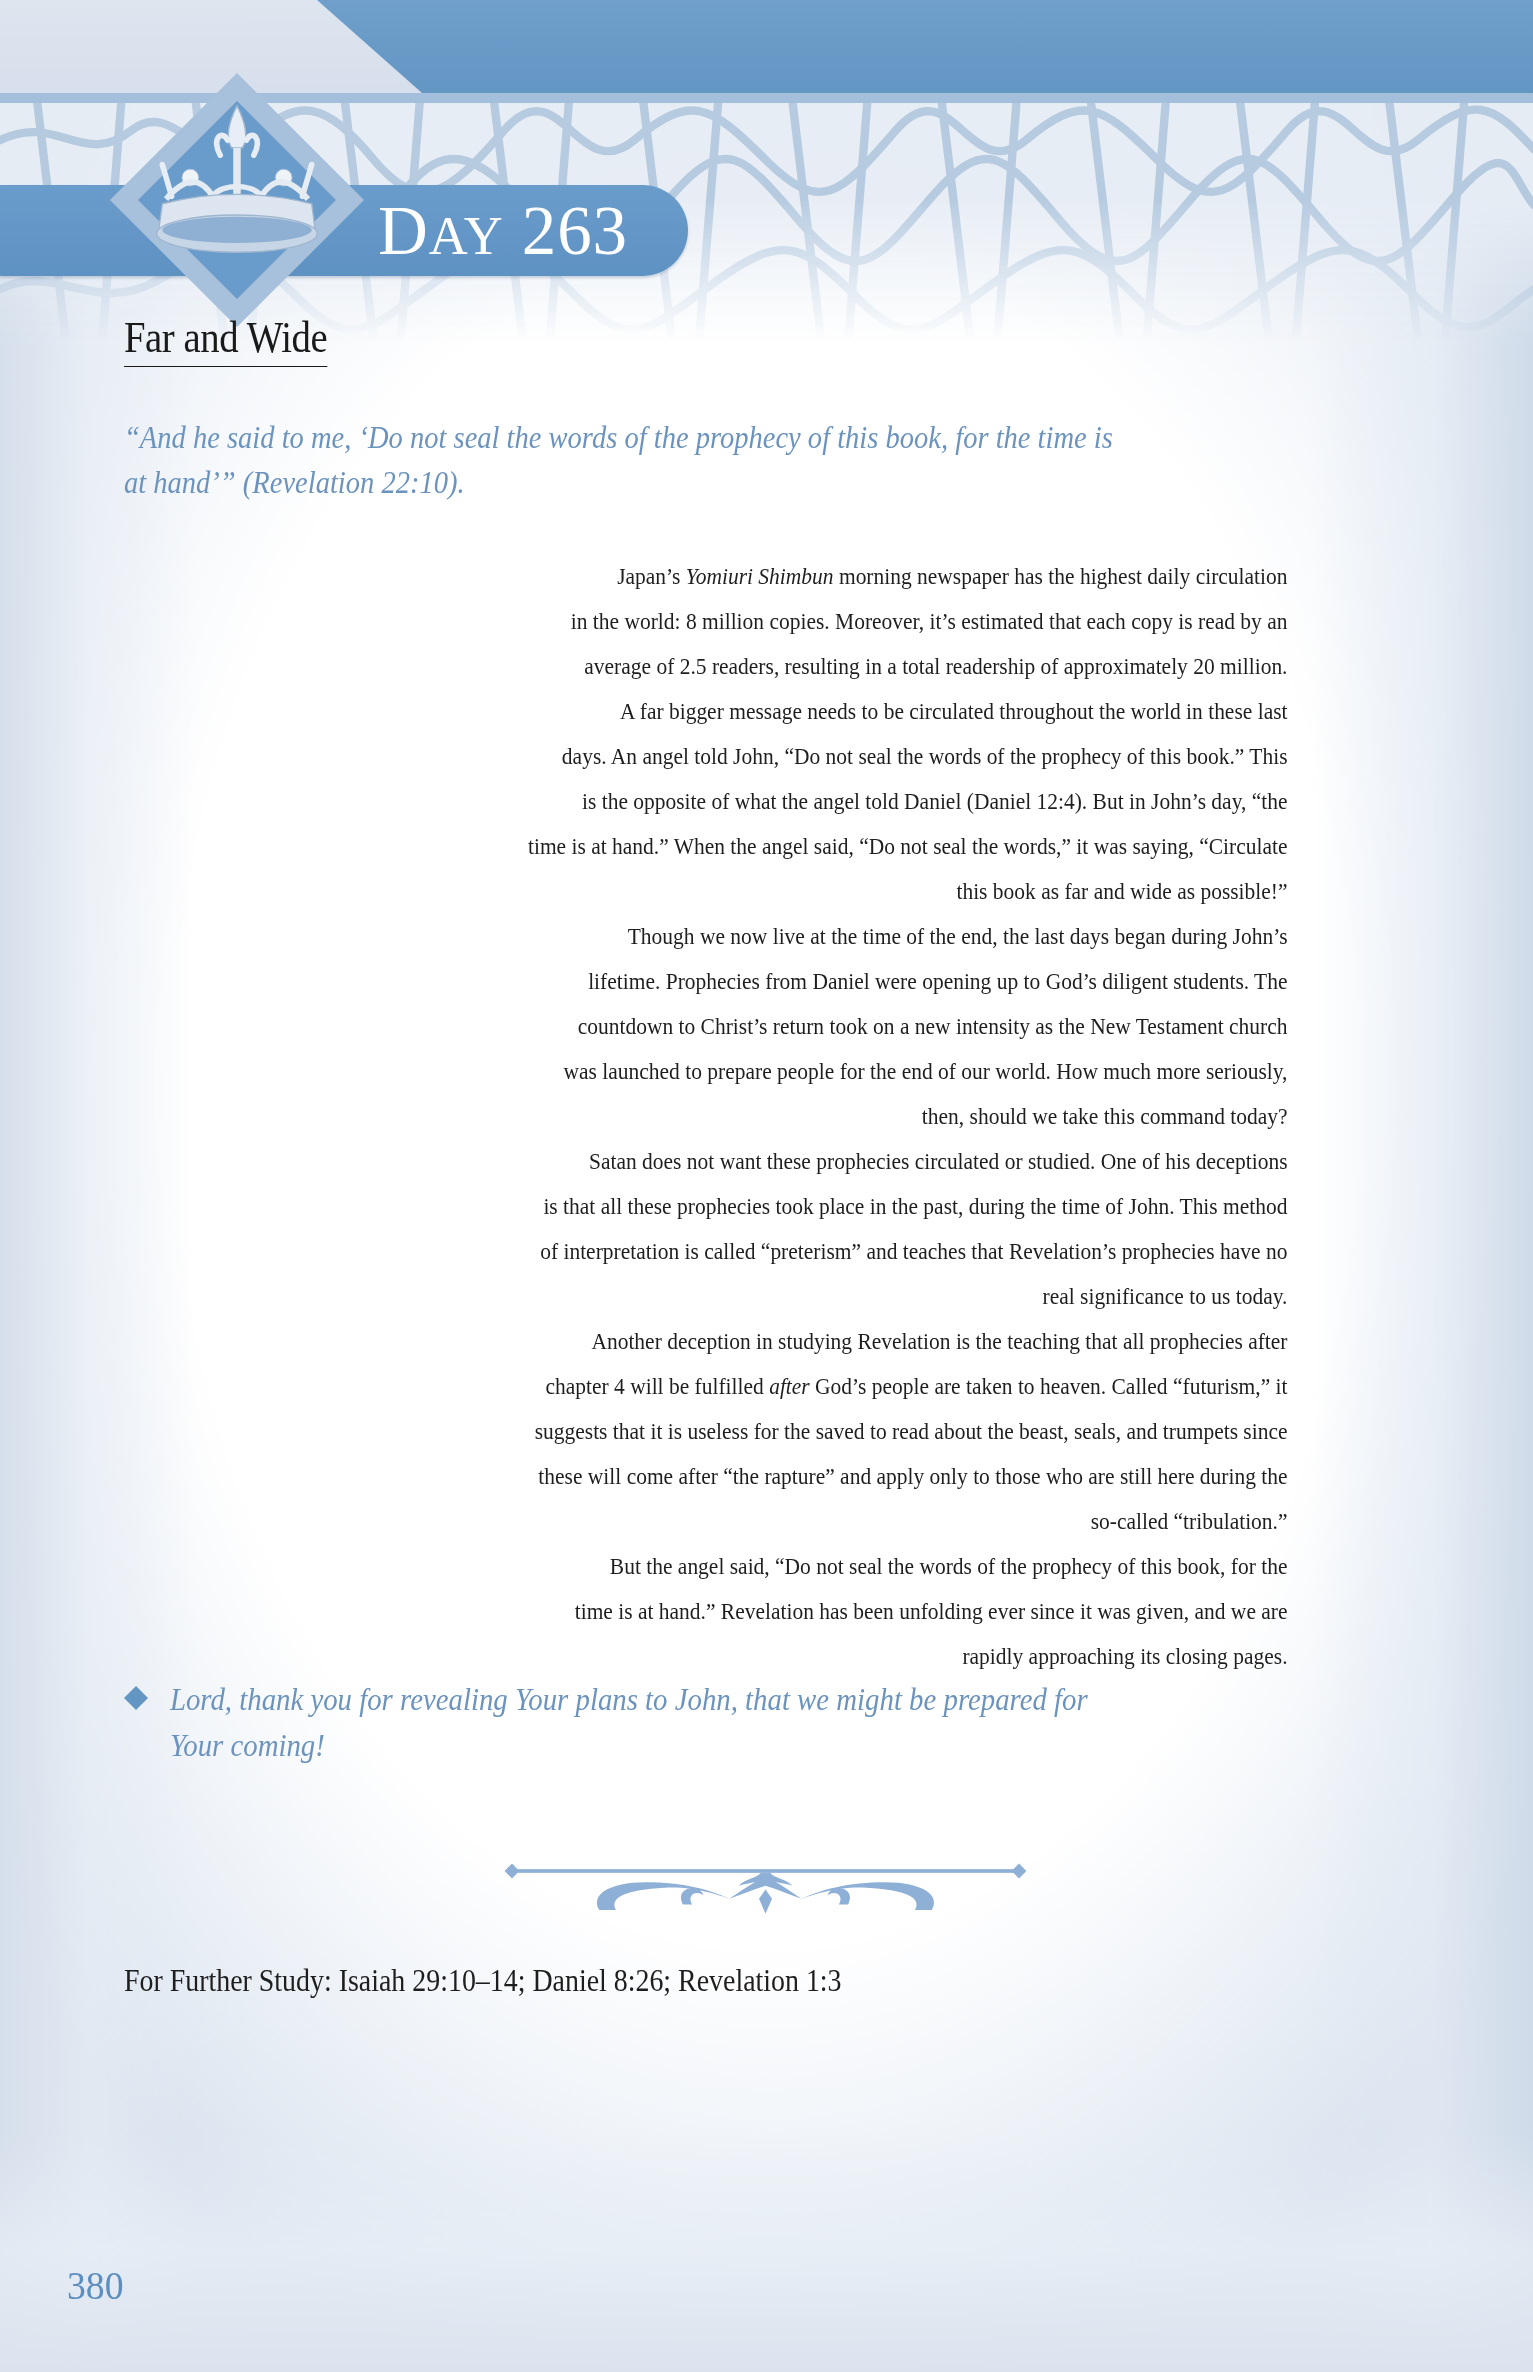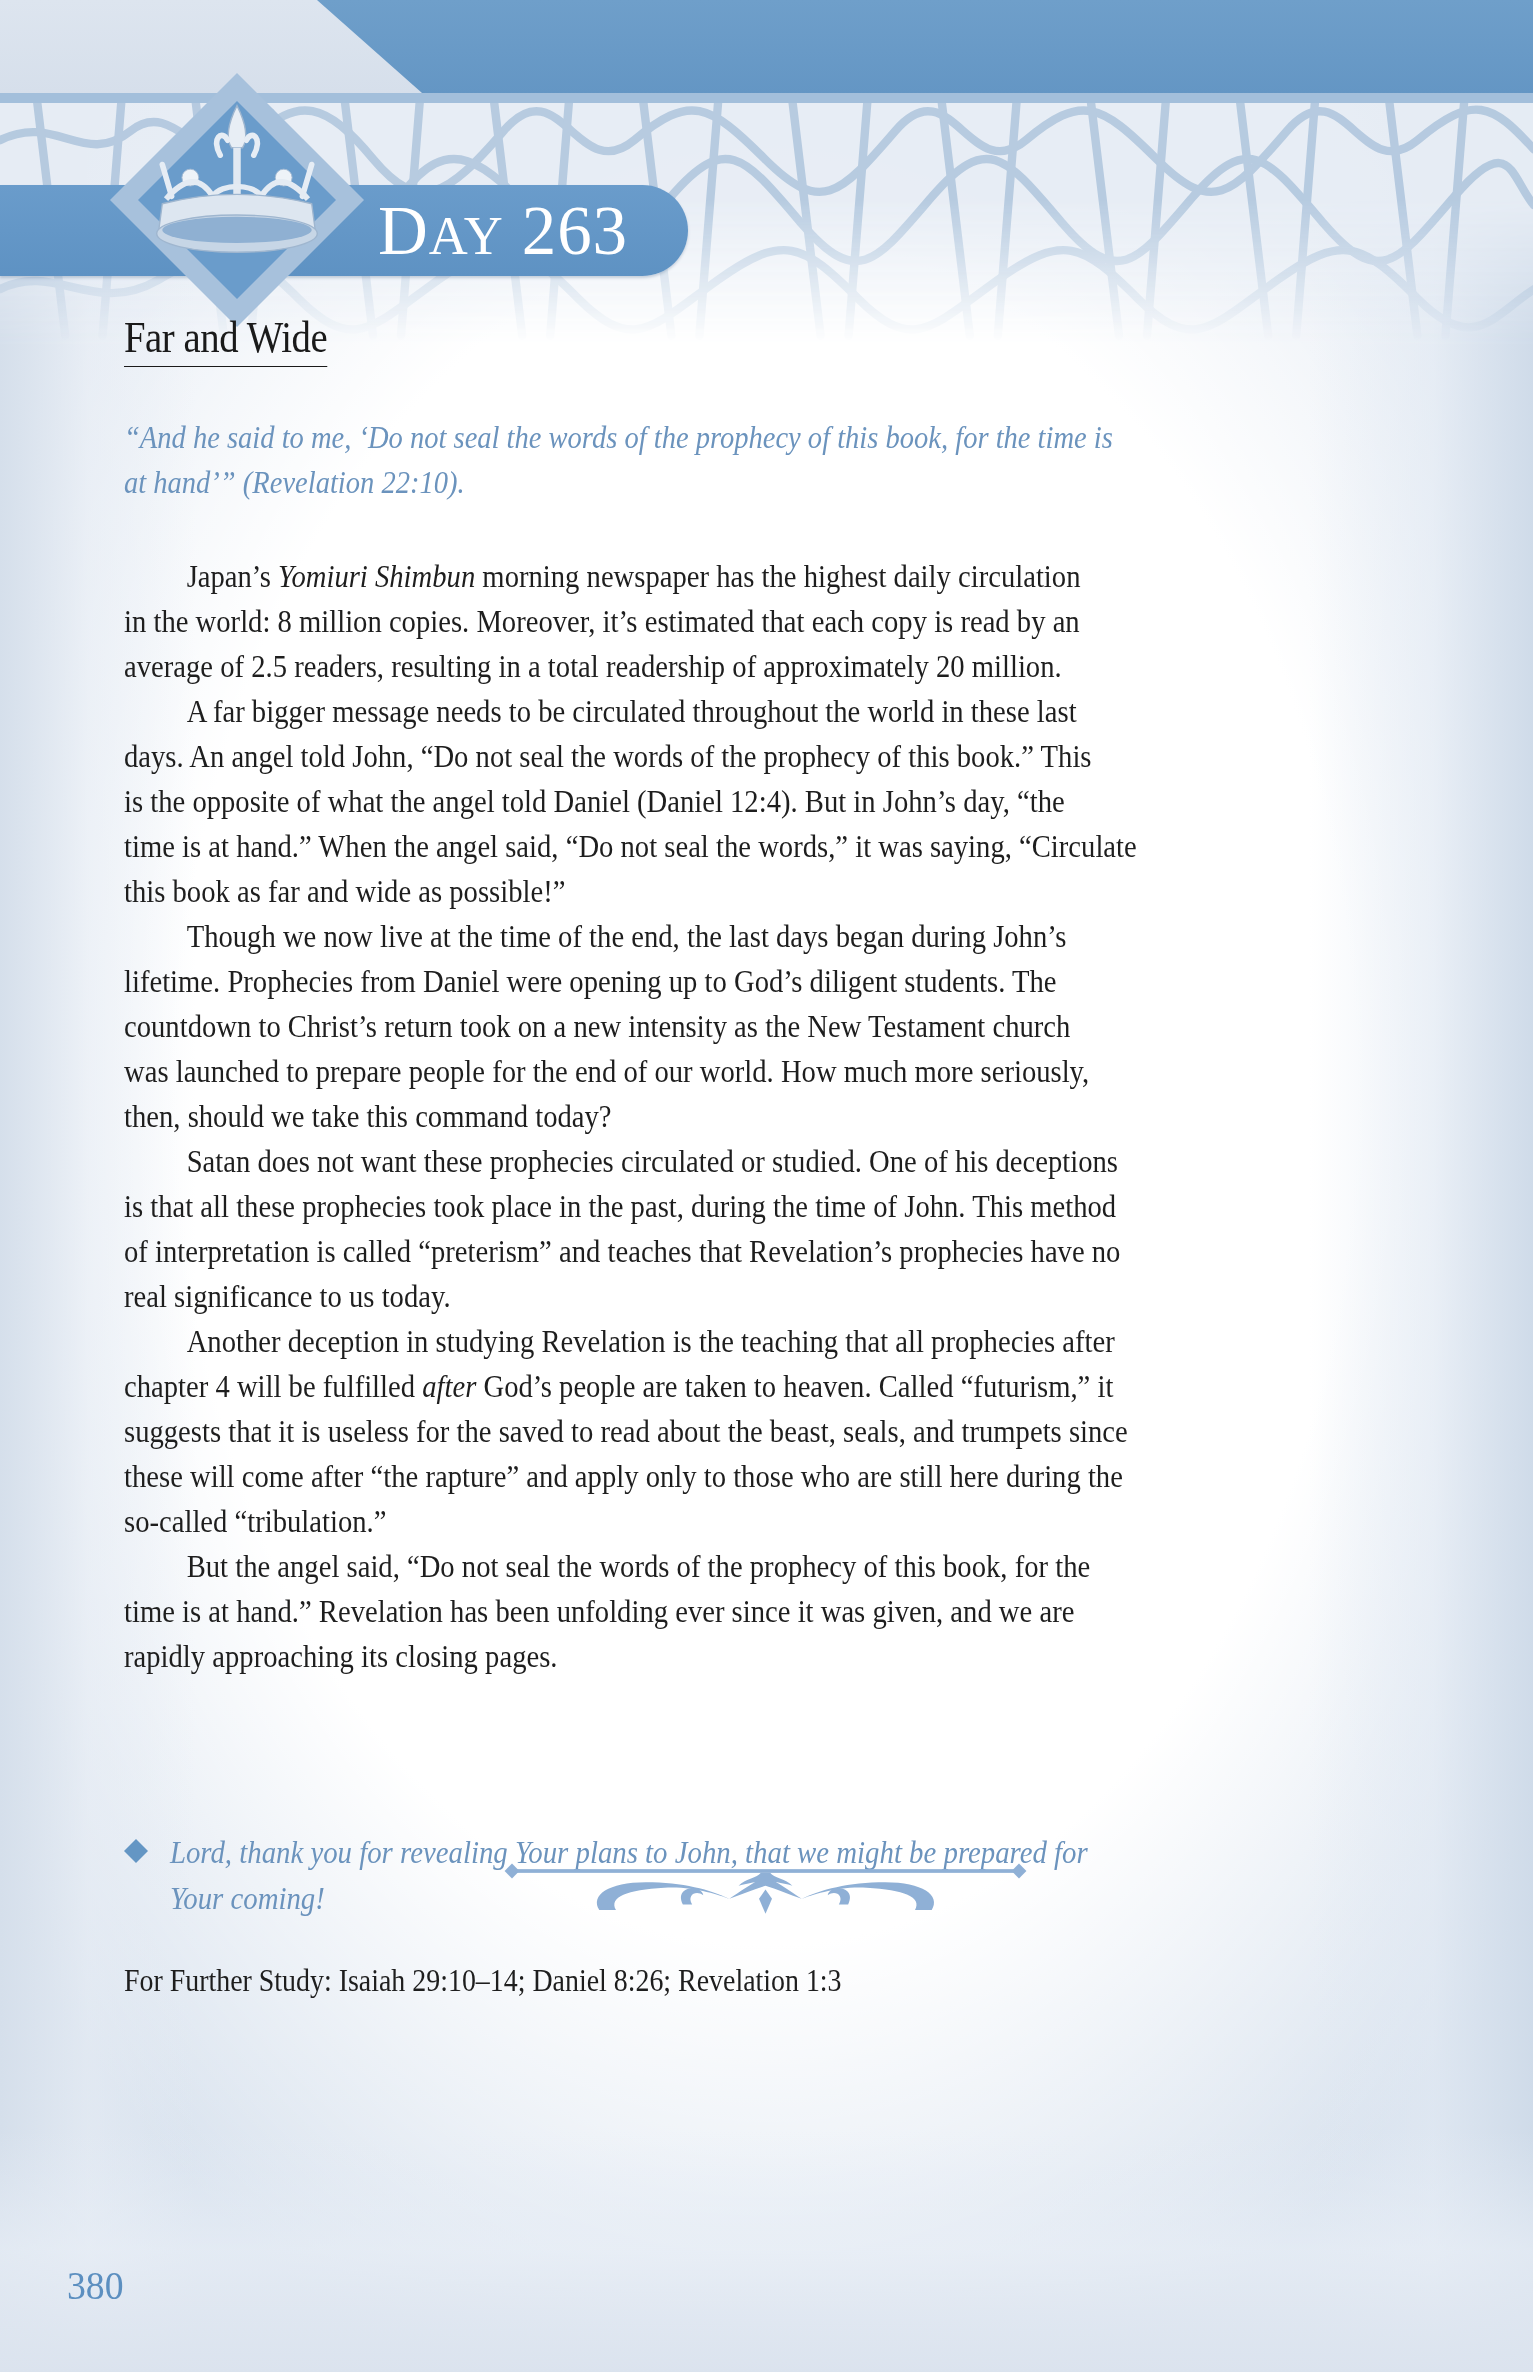--- a/index.html
+++ b/index.html
@@ -68,26 +68,26 @@
     letter-spacing: -0.5px;
     transform: scaleX(0.88); transform-origin: left top;
   }
   .epigraph {
     position: absolute; left: 124px; top: 415px; width: 1305px;
     color: #6b93bd; font-style: italic; font-size: 31px; line-height: 45px;
     transform: scaleX(0.92); transform-origin: left top;
   }
   .body-text {
     position: absolute; left: 124px; top: 554px; width: 1300px;
-    color: #1e1e1e; font-size: 32px; line-height: 45px;
+    color: #1e1e1e; font-size: 24px; line-height: 45px; text-align: right;
   }
   .body-text .line { display: block; white-space: nowrap; transform: scaleX(0.895); transform-origin: left top; }
   .body-text .indent { padding-left: 70px; }
   .prayer {
-    position: absolute; left: 124px; top: 1829px; width: 1305px;
+    position: absolute; left: 124px; top: 1676px; width: 1305px;
     color: #6b93bd; font-style: italic; font-size: 32px; line-height: 46px;
   }
   .prayer .line { display: block; white-space: nowrap; padding-left: 51px; transform: scaleX(0.9); transform-origin: left top; }
   .prayer .bullet {
     position: absolute; left: 0; top: 10.3px; width: 24px; height: 24px;
   }
   .ornament {
     position: absolute; left: 496px; top: 1858px; width: 539px; height: 65px;
   }
   .further-study {

